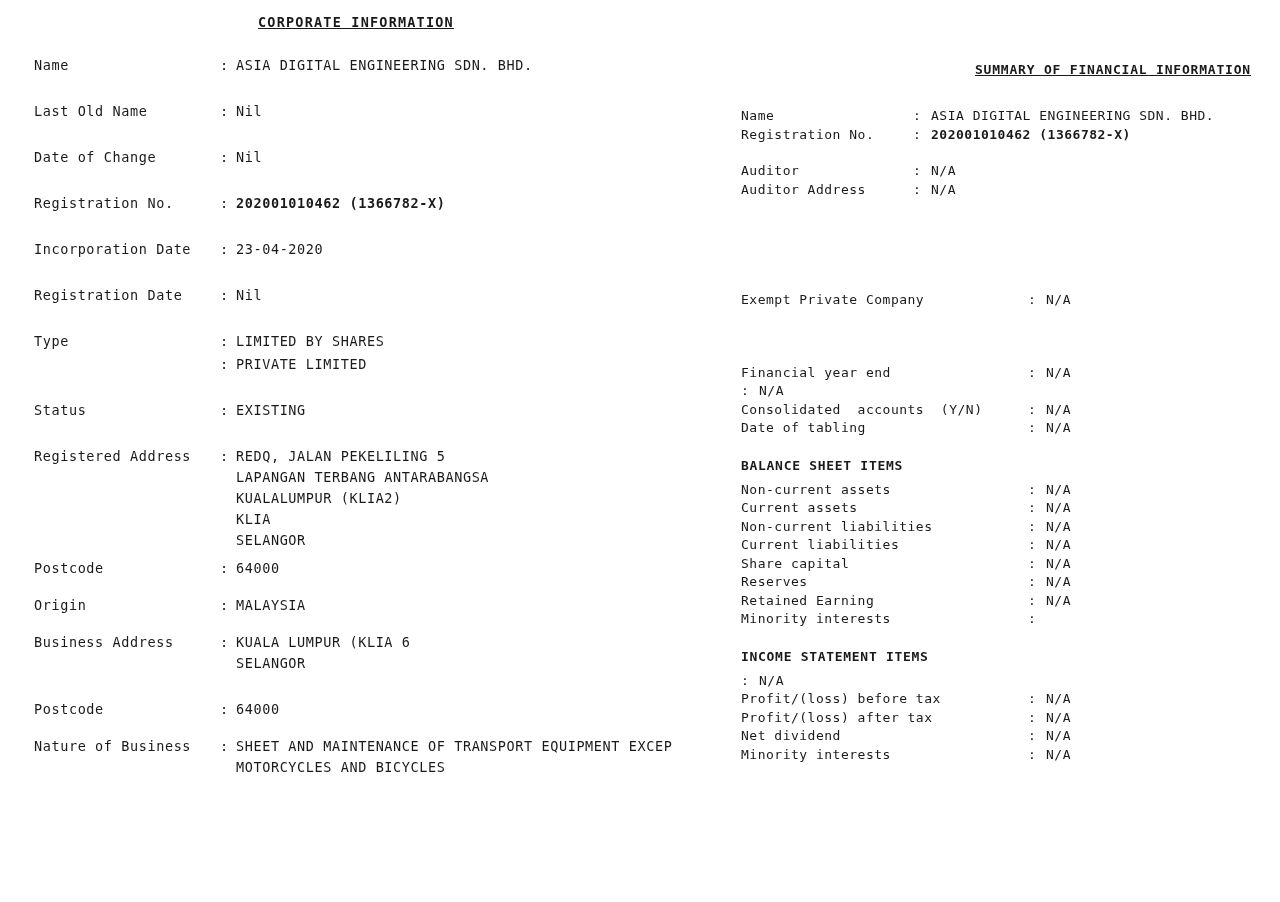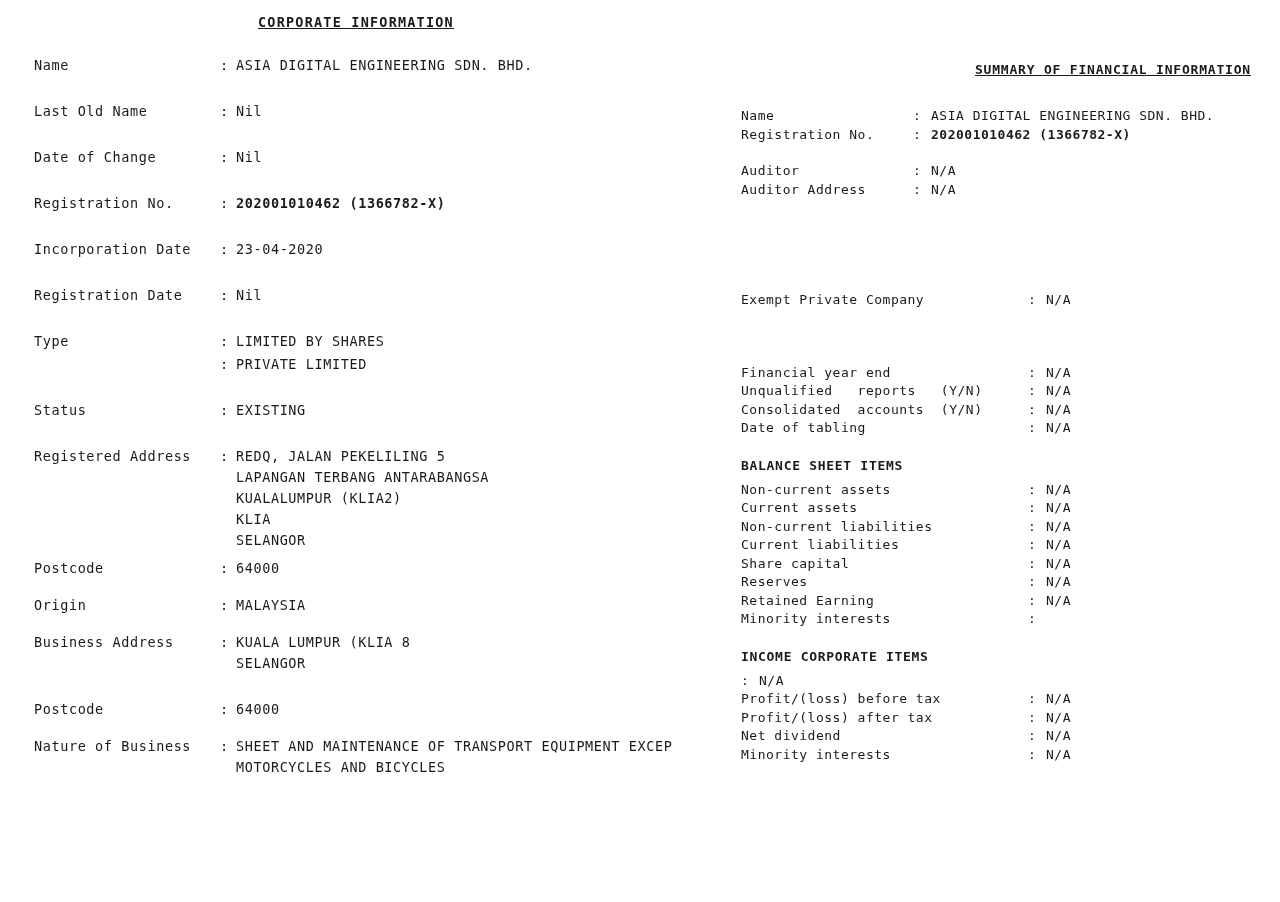--- a/index.html
+++ b/index.html
@@ -217,21 +217,21 @@
       <div class="f-colon">:</div>
       <div class="f-value">MALAYSIA</div>
     </div>
 
     <div class="spacer-md"></div>
 
     <div class="field-row">
       <div class="f-label">Business Address</div>
       <div class="f-colon">:</div>
       <div class="f-value-lines">
-        <div>KUALA LUMPUR (KLIA 8</div>
+        <div>KUALA LUMPUR (KLIA 6</div>
         <div>SELANGOR</div>
       </div>
     </div>
 
     <div class="spacer-lg"></div>
 
     <div class="field-row">
       <div class="f-label">Postcode</div>
       <div class="f-colon">:</div>
       <div class="f-value">64000</div>
@@ -285,21 +285,20 @@
     </div>
 
     <div class="gap-54"></div>
 
     <div class="r-row">
       <div class="r-label wide">Financial year end</div>
       <div class="r-colon">:</div>
       <div class="r-val">N/A</div>
     </div>
     <div class="r-row">
-      <div class="r-label wide">Unqualified   reports   (Y/N)</div>
       <div class="r-colon">:</div>
       <div class="r-val">N/A</div>
     </div>
     <div class="r-row">
       <div class="r-label wide">Consolidated  accounts  (Y/N)</div>
       <div class="r-colon">:</div>
       <div class="r-val">N/A</div>
     </div>
     <div class="r-row">
       <div class="r-label wide">Date of tabling</div>
@@ -343,21 +342,21 @@
       <div class="r-label wide">Retained Earning</div>
       <div class="r-colon">:</div>
       <div class="r-val">N/A</div>
     </div>
     <div class="r-row">
       <div class="r-label wide">Minority interests</div>
       <div class="r-colon">:</div>
       <div class="r-val"></div>
     </div>
 
-    <div class="section-head">INCOME CORPORATE ITEMS</div>
+    <div class="section-head">INCOME STATEMENT ITEMS</div>
 
     <div class="r-row">
       <div class="r-colon">:</div>
       <div class="r-val">N/A</div>
     </div>
     <div class="r-row">
       <div class="r-label wide">Profit/(loss) before tax</div>
       <div class="r-colon">:</div>
       <div class="r-val">N/A</div>
     </div>

